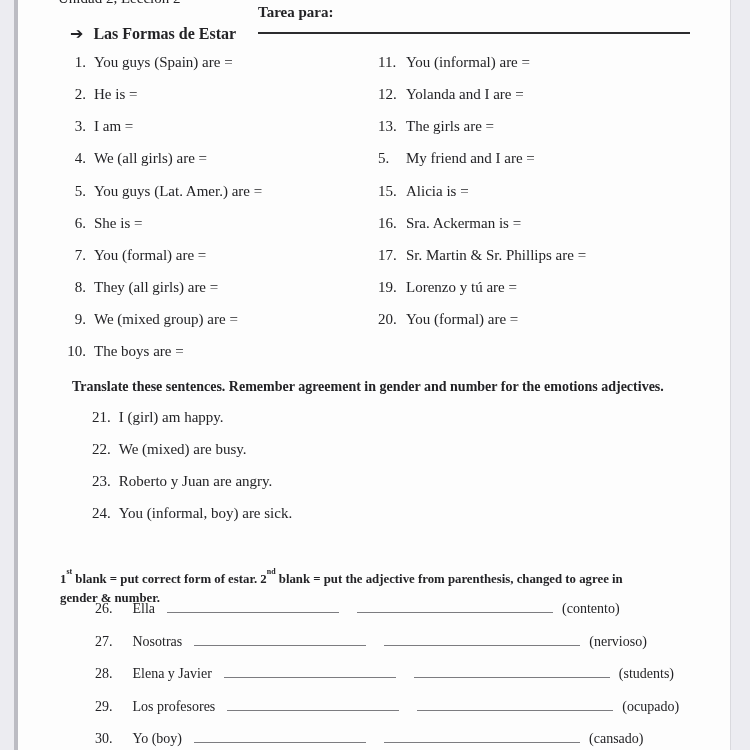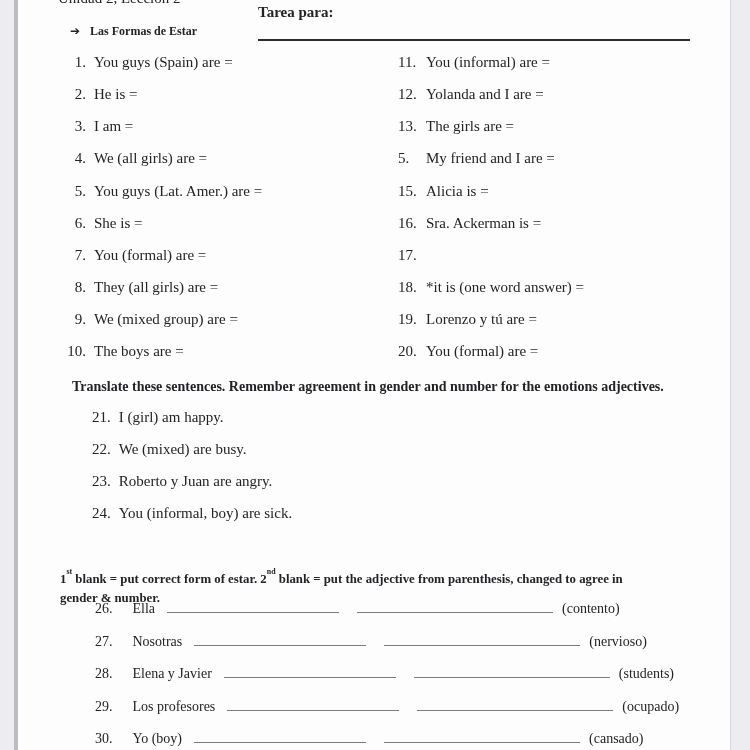--- a/index.html
+++ b/index.html
@@ -22,31 +22,31 @@
     position: absolute; right: 0; top: 0; width: 20px; height: 750px;
     background: #ececf1; border-left: 1px solid #d9d9de;
   }
   .course-label {
     position: absolute; left: 40px; top: -10px;
     font-size: 15px; white-space: nowrap;
   }
   .tarea {
     position: absolute; left: 240px; top: 4px; width: 432px;
     font-weight: bold; font-size: 15px;
-    border-bottom: 2px solid #2c2c2e; padding-bottom: 18px;
+    border-bottom: 2px solid #2c2c2e; padding-bottom: 11px;
   }
   .estar-title {
     position: absolute; left: 52px; top: 24px;
-    font-weight: bold; font-size: 12px; white-space: nowrap;
+    font-weight: bold; font-size: 16px; white-space: nowrap;
   }
   .estar-title .arrow { margin-right: 10px; font-weight: normal; }
   ul.wlist { list-style: none; margin: 0; padding: 0; position: absolute; font-size: 15px; }
   ul.wlist li { height: 32.15px; display: flex; align-items: baseline; white-space: nowrap; }
   .list-left  { left: 46px;  top: 54px; }
-  .list-right { left: 380px; top: 54px; }
+  .list-right { left: 360px; top: 54px; }
   .list-left  .num { flex: 0 0 22px; text-align: right; margin-right: 8px; }
   .list-right .num { flex: 0 0 25px; text-align: left; margin-right: 3px; }
   .translate-heading {
     position: absolute; left: 54px; top: 379px;
     font-weight: bold; font-size: 14px; white-space: nowrap;
   }
   .list-translate { left: 74px; top: 409px; }
   .list-translate .num { margin-right: 8px; }
   .fill-instructions {
     position: absolute; left: 42px; top: 566px;
@@ -142,24 +142,21 @@
     <li>
         <span class="num">15.</span>
         <span>Alicia is =</span>
       </li>
     <li>
         <span class="num">16.</span>
         <span>Sra. Ackerman is =</span>
       </li>
     <li>
         <span class="num">17.</span>
-      </li>
-    <li>
-        <span class="num">18.</span>
-        <span>*it is (one word answer) =</span>
+        <span>Sr. Martin &amp; Sr. Phillips are =</span>
       </li>
     <li>
         <span class="num">19.</span>
         <span>Lorenzo y tú are =</span>
       </li>
     <li>
         <span class="num">20.</span>
         <span>You (formal) are =</span>
       </li>
   </ul>

